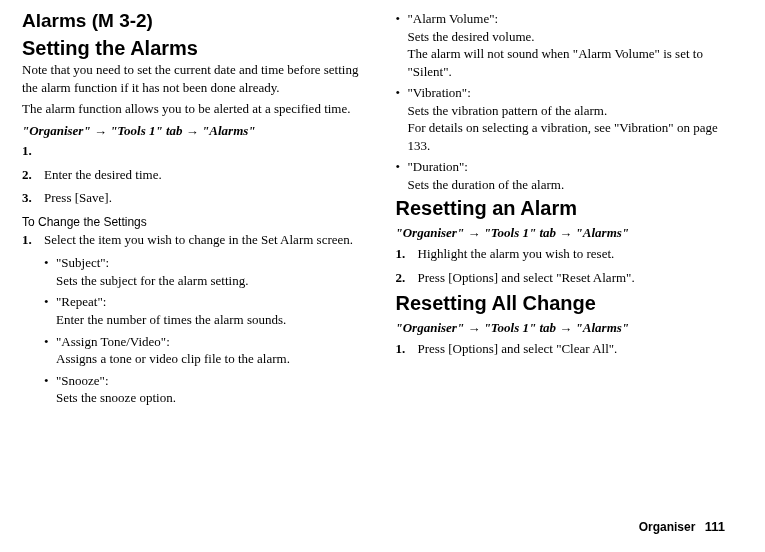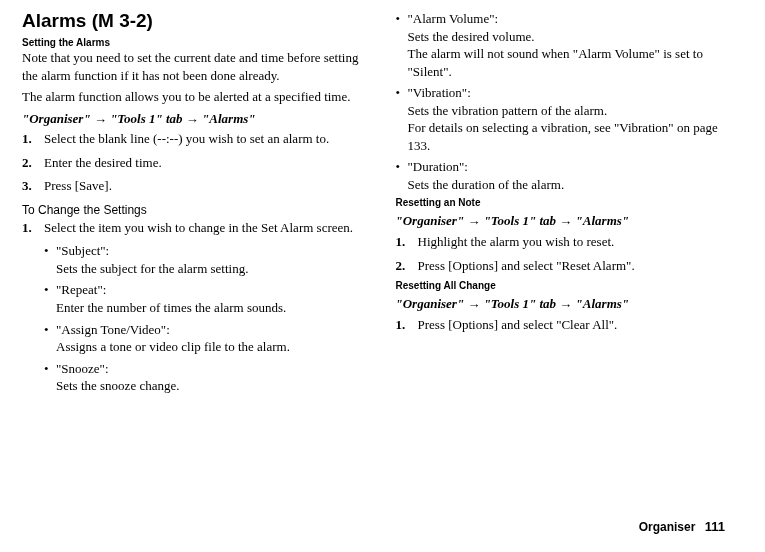--- a/index.html
+++ b/index.html
@@ -25,21 +25,21 @@
       font-size: 19px;
       font-weight: bold;
       margin-bottom: 5px;
     }
     .shortcut {
       font-family: Arial, Helvetica, sans-serif;
       font-weight: bold;
     }
     h2 {
       font-family: Arial, Helvetica, sans-serif;
-      font-size: 10px;
+      font-size: 20px;
       font-weight: bold;
       margin-top: 4px;
       margin-bottom: 1px;
     }
     h3 {
       font-family: Arial, Helvetica, sans-serif;
       font-size: 12px;
       font-weight: normal;
       margin-top: 8px;
       margin-bottom: 2px;
@@ -142,21 +142,20 @@
       <span>"Organiser"</span>
       <span class="arrow"> → </span>
       <span>"Tools 1" tab</span>
       <span class="arrow"> → </span>
       <span>"Alarms"</span>
     </p>
 
     <ol class="steps">
       <li>
           <span class="num">1.</span>
-          <span>Select the blank line (--:--) you wish to set an alarm to.</span>
         </li>
       <li>
           <span class="num">2.</span>
           <span>Enter the desired time.</span>
         </li>
       <li>
           <span class="num">3.</span>
           <span>Press [Save].</span>
         </li>
     </ol>
@@ -176,21 +175,21 @@
       <li>
         <span>"Repeat":</span><br>
         <span>Enter the number of times the alarm sounds.</span>
       </li>
       <li>
         <span>"Assign Tone/Video":</span><br>
         <span>Assigns a tone or video clip file to the alarm.</span>
       </li>
       <li>
         <span>"Snooze":</span><br>
-        <span>Sets the snooze change.</span>
+        <span>Sets the snooze option.</span>
       </li>
     </ul>
   </div>
 
   <div class="col">
     <ul class="top-sub">
       <li>
         <span>"Alarm Volume":</span><br>
         <span>Sets the desired volume.</span><br>
         <span>The alarm will not sound when "Alarm Volume" is set to "Silent".</span>
@@ -199,21 +198,21 @@
         <span>"Vibration":</span><br>
         <span>Sets the vibration pattern of the alarm.</span><br>
         <span>For details on selecting a vibration, see "Vibration" on page 133.</span>
       </li>
       <li>
         <span>"Duration":</span><br>
         <span>Sets the duration of the alarm.</span>
       </li>
     </ul>
 
-    <h2>Resetting an Note</h2>
+    <h2>Resetting an Alarm</h2>
     <p class="nav">
       <span>"Organiser"</span>
       <span class="arrow"> → </span>
       <span>"Tools 1" tab</span>
       <span class="arrow"> → </span>
       <span>"Alarms"</span>
     </p>
     <ol class="steps">
       <li>
           <span class="num">1.</span>

